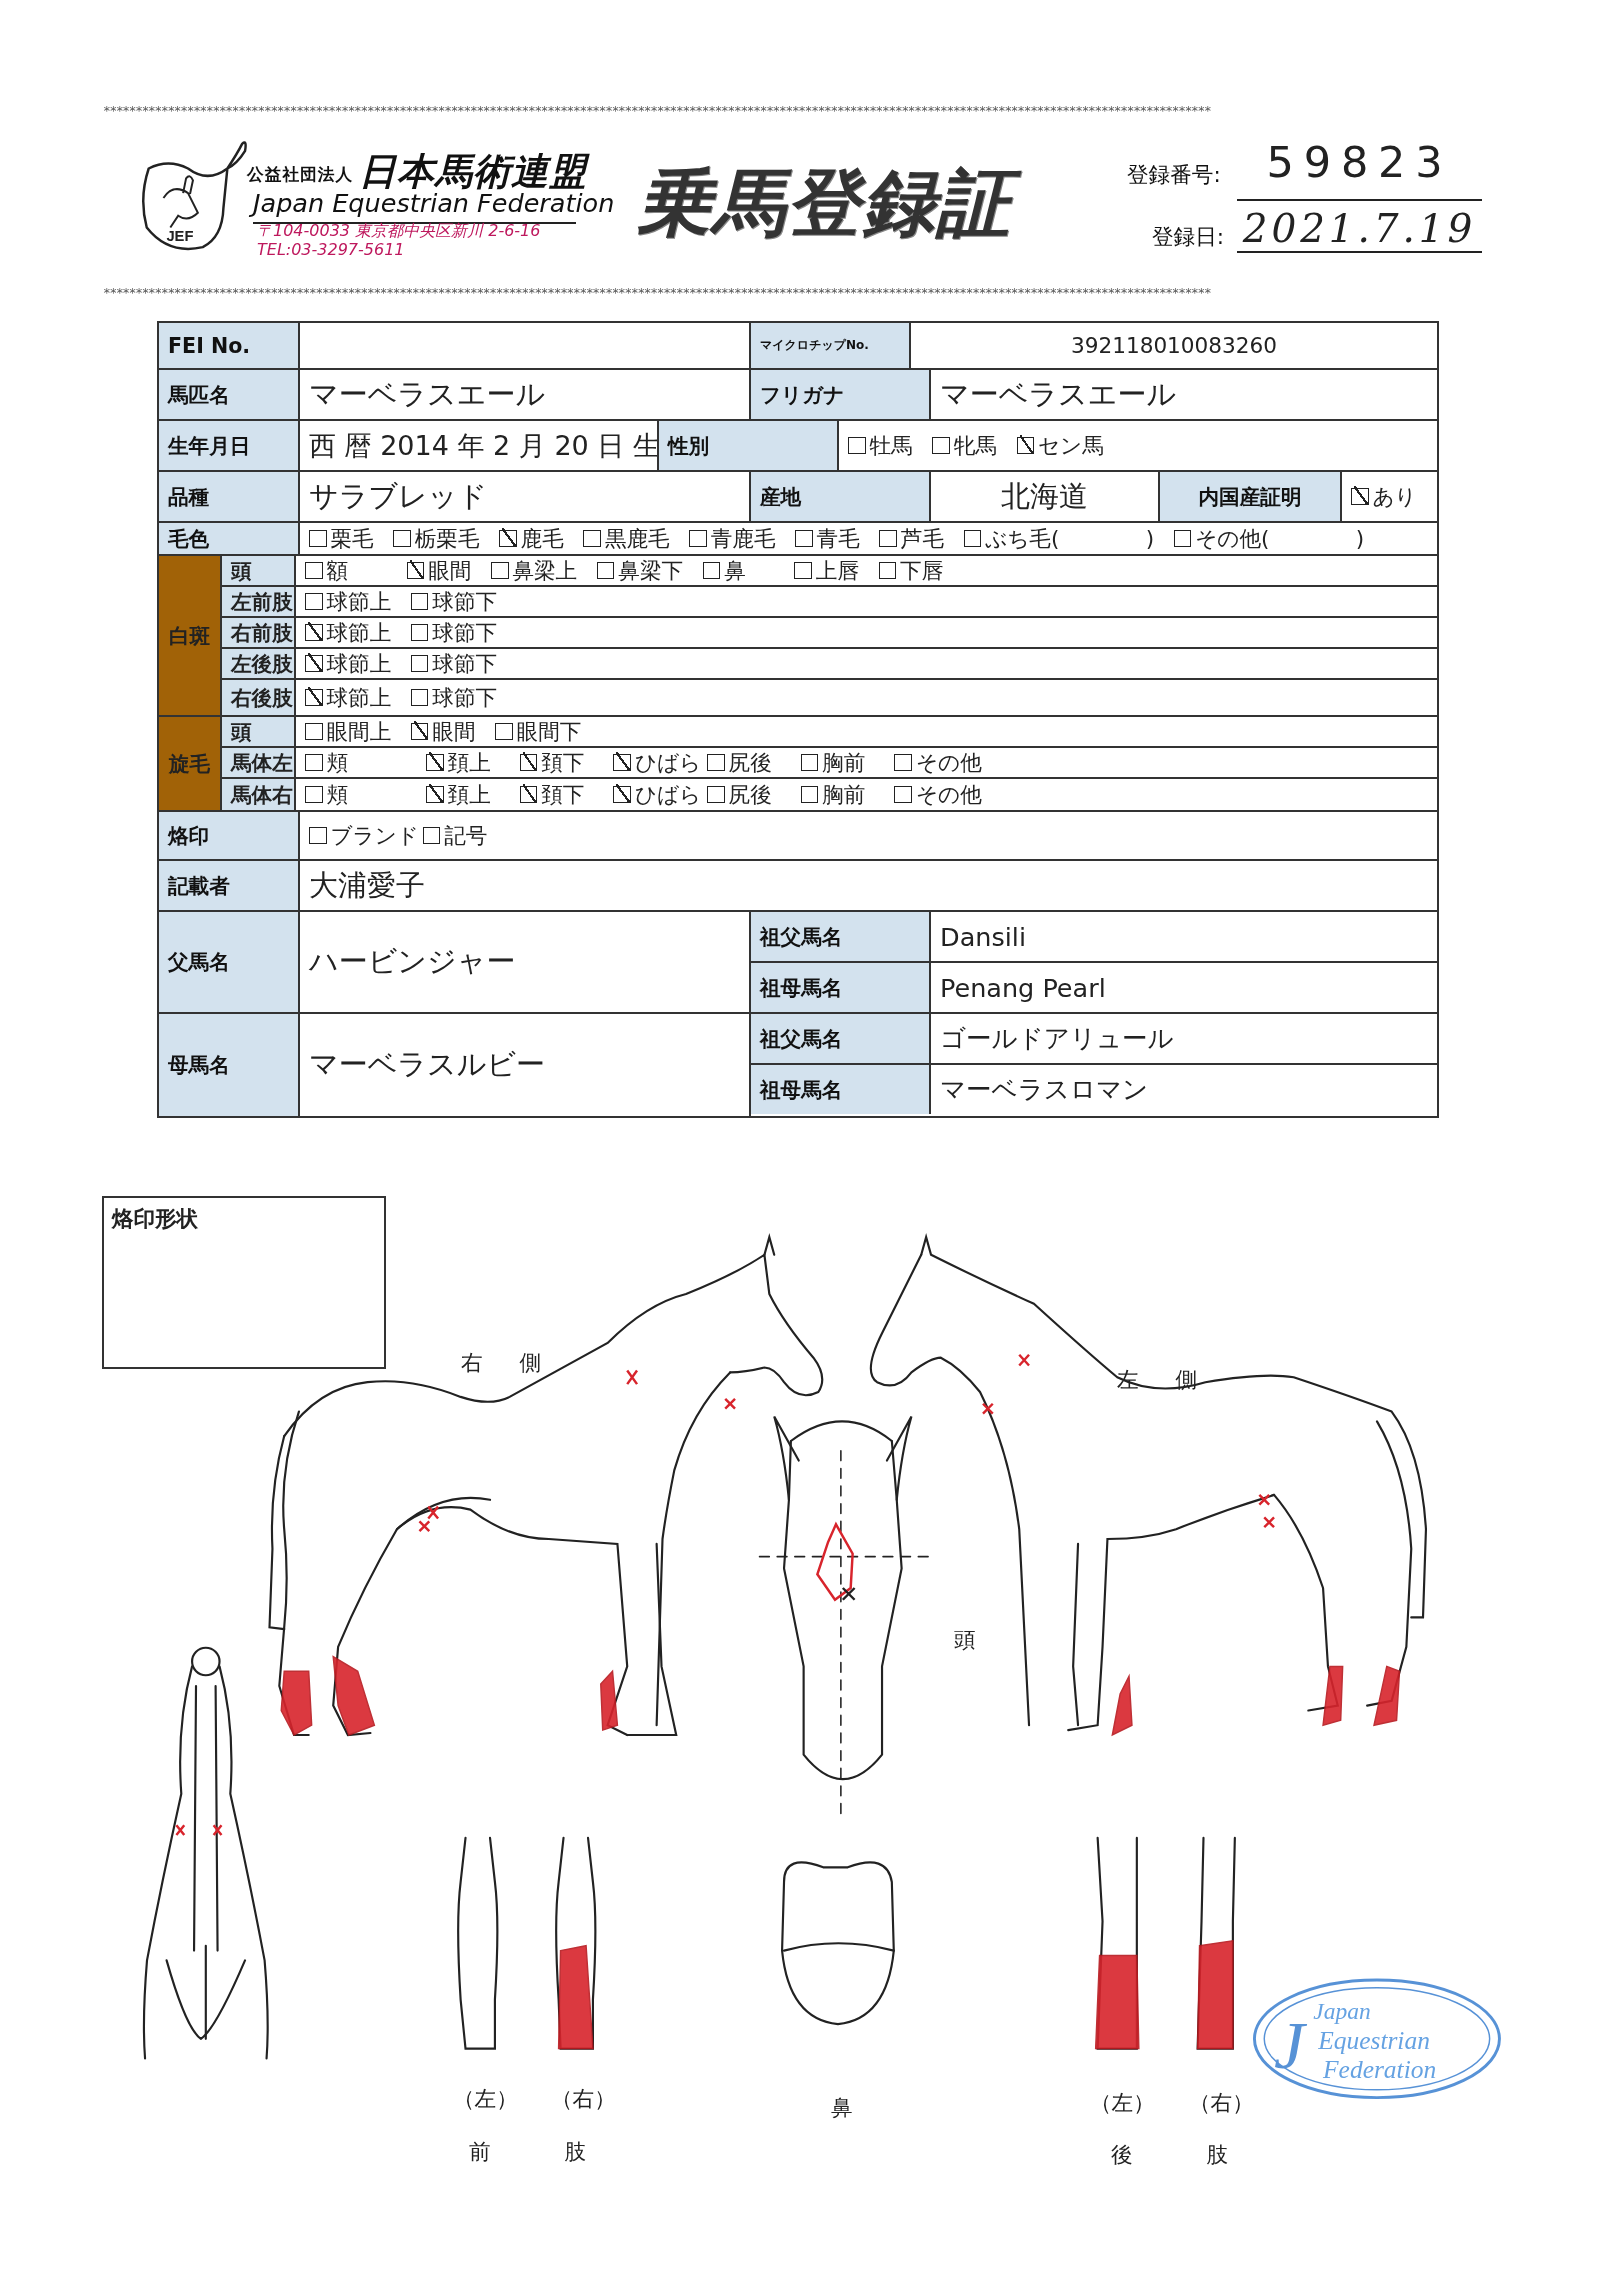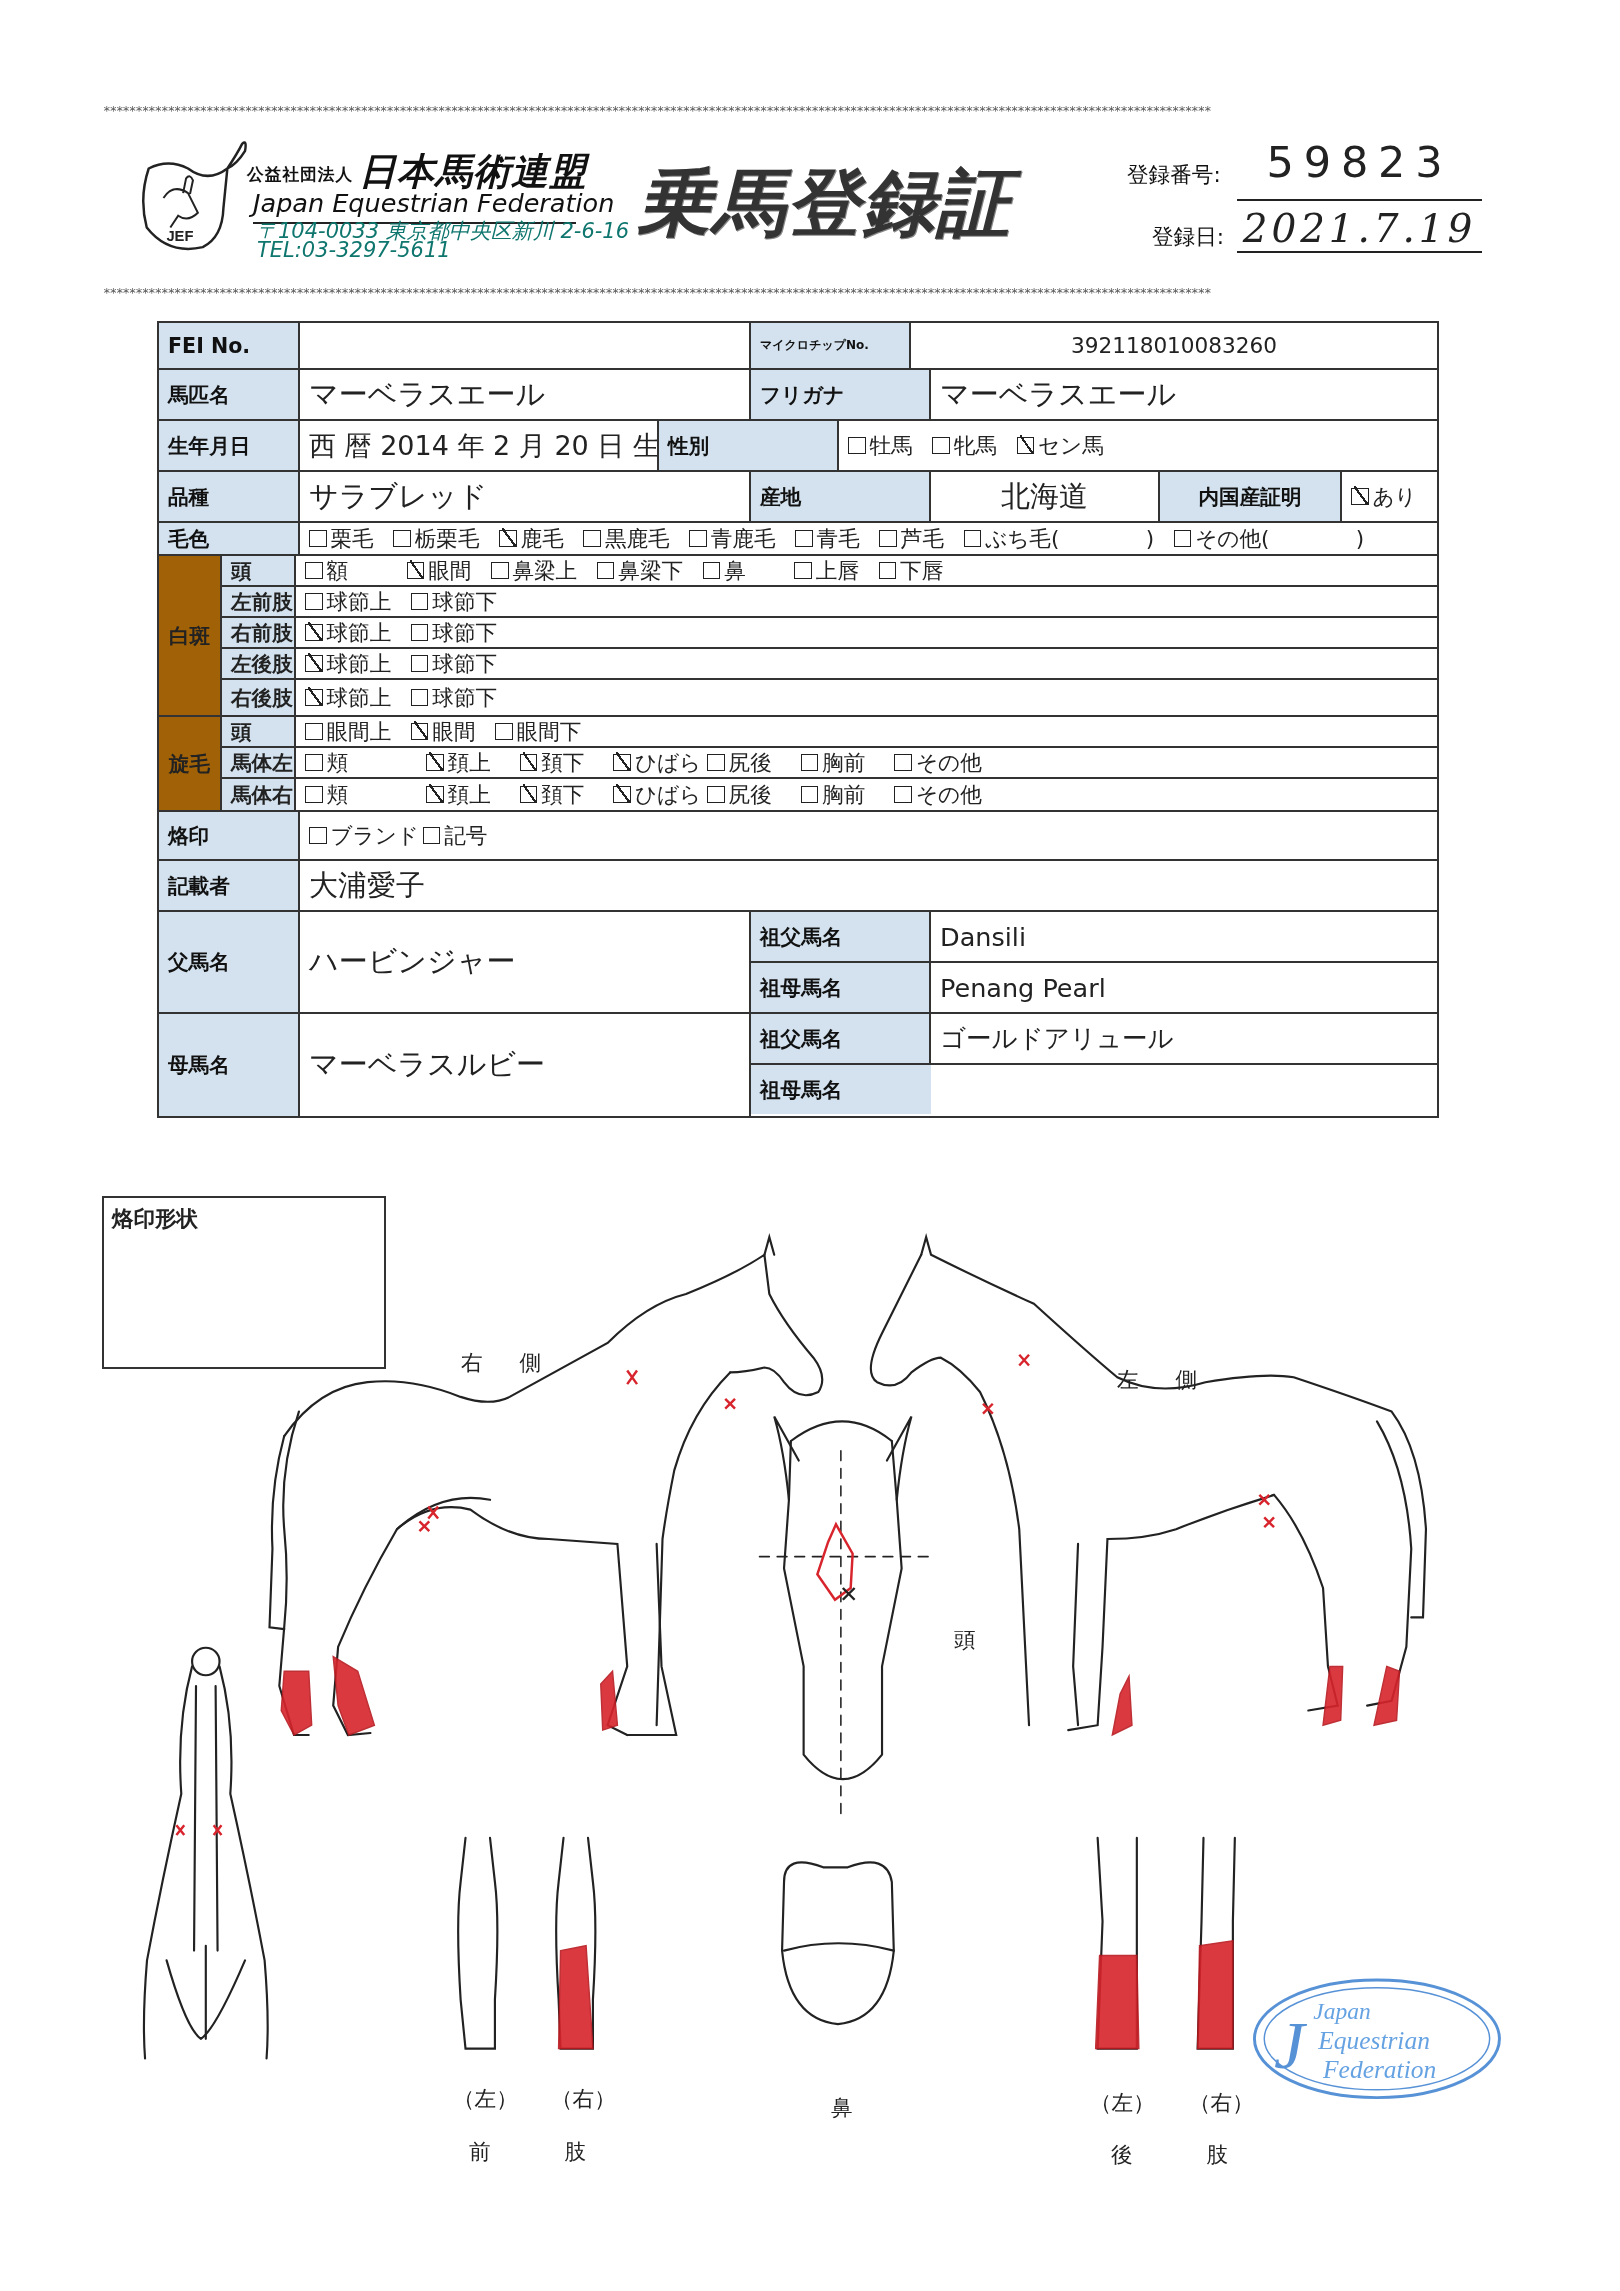--- a/index.html
+++ b/index.html
@@ -9,21 +9,21 @@
   .stars { position: absolute; left: 103px; width: 1407px; height: 13.7px; font-family: "DejaVu Sans Mono", monospace; font-size: 12.7px; color: #555; letter-spacing: -1.2px; white-space: nowrap; overflow: hidden; line-height: 13.7px; }
   .stars.top { top: 104px; }
   .stars.bottom { top: 286px; }
 
   
   .logo { position: absolute; left: 129px; top: 139px; width: 123px; height: 118px; }
   .org-jp { position: absolute; left: 247px; top: 147px; font-size: 37px; font-style: italic; letter-spacing: 1px; color: #111; white-space: nowrap; }
   .org-jp .prefix { font-size: 16.7px; font-style: normal; font-weight: bold; margin-right: 5.9px; vertical-align: 3.9px; }
   .org-jp .name { font-weight: bold; }
   .org-en { position: absolute; left: 253px; top: 188px; font-size: 25.5px; font-style: italic; color: #111; white-space: nowrap; border-bottom: 2px solid #222; padding-bottom: 3.9px; width: 323px; }
-  .org-addr { position: absolute; left: 257px; top: 222px; font-size: 21px; font-style: italic; line-height: 18.6px; color: #0f766e; white-space: nowrap; }
+  .org-addr { position: absolute; left: 257px; top: 222px; font-size: 16px; font-style: italic; line-height: 18.6px; color: #be185d; white-space: nowrap; }
 
   .doc-title { position: absolute; left: 637px; top: 155px; font-size: 73px; font-weight: bold; font-style: italic; color: #333; letter-spacing: 2px; white-space: nowrap; text-shadow: 1px 1px 0 #888; }
 
   .reg-label { position: absolute; font-size: 21.6px; color: #111; white-space: nowrap; }
   .reg-value { position: absolute; border-bottom: 2.9px solid #222; text-align: center; white-space: nowrap; color: #222; }
   .reg-no-label { left: 1127px; top: 160px; }
   .reg-no-value { left: 1237px; top: 137px; width: 245px; font-size: 43px; letter-spacing: 9.8px; padding-bottom: 12px; }
   .reg-date-label { left: 1152px; top: 222px; }
   .reg-date-value { left: 1237px; top: 206px; width: 245px; font-size: 39px; font-style: italic; letter-spacing: 3.9px; font-family: "DejaVu Serif", serif; }
 
@@ -397,20 +397,21 @@
   <div class="row pedigree" style="height:102px">
     <div class="cell lab" style="width:141px">母馬名</div>
     <div class="cell val" style="width:451px">マーベラスルビー</div>
     <div class="ped-col" style="flex:1">
       <div class="row" style="height:51px;border-bottom:2px solid #333">
         <div class="cell lab" style="width:180px">祖父馬名</div>
         <div class="cell val sm" style="flex:1;font-size:25.5px">ゴールドアリュール</div>
       </div>
       <div class="row" style="height:49px;border-bottom:none">
         <div class="cell lab" style="width:180px">祖母馬名</div>
+        <div class="cell val sm" style="flex:1;font-size:25.5px">マーベラスロマン</div>
       </div>
     </div>
   </div>
 </div>
 
 <div class="brand-box">
   <span>烙印形状</span>
 </div>
 
 <div class="diagram-label" style="left:461px;top:1348px">右側</div>

